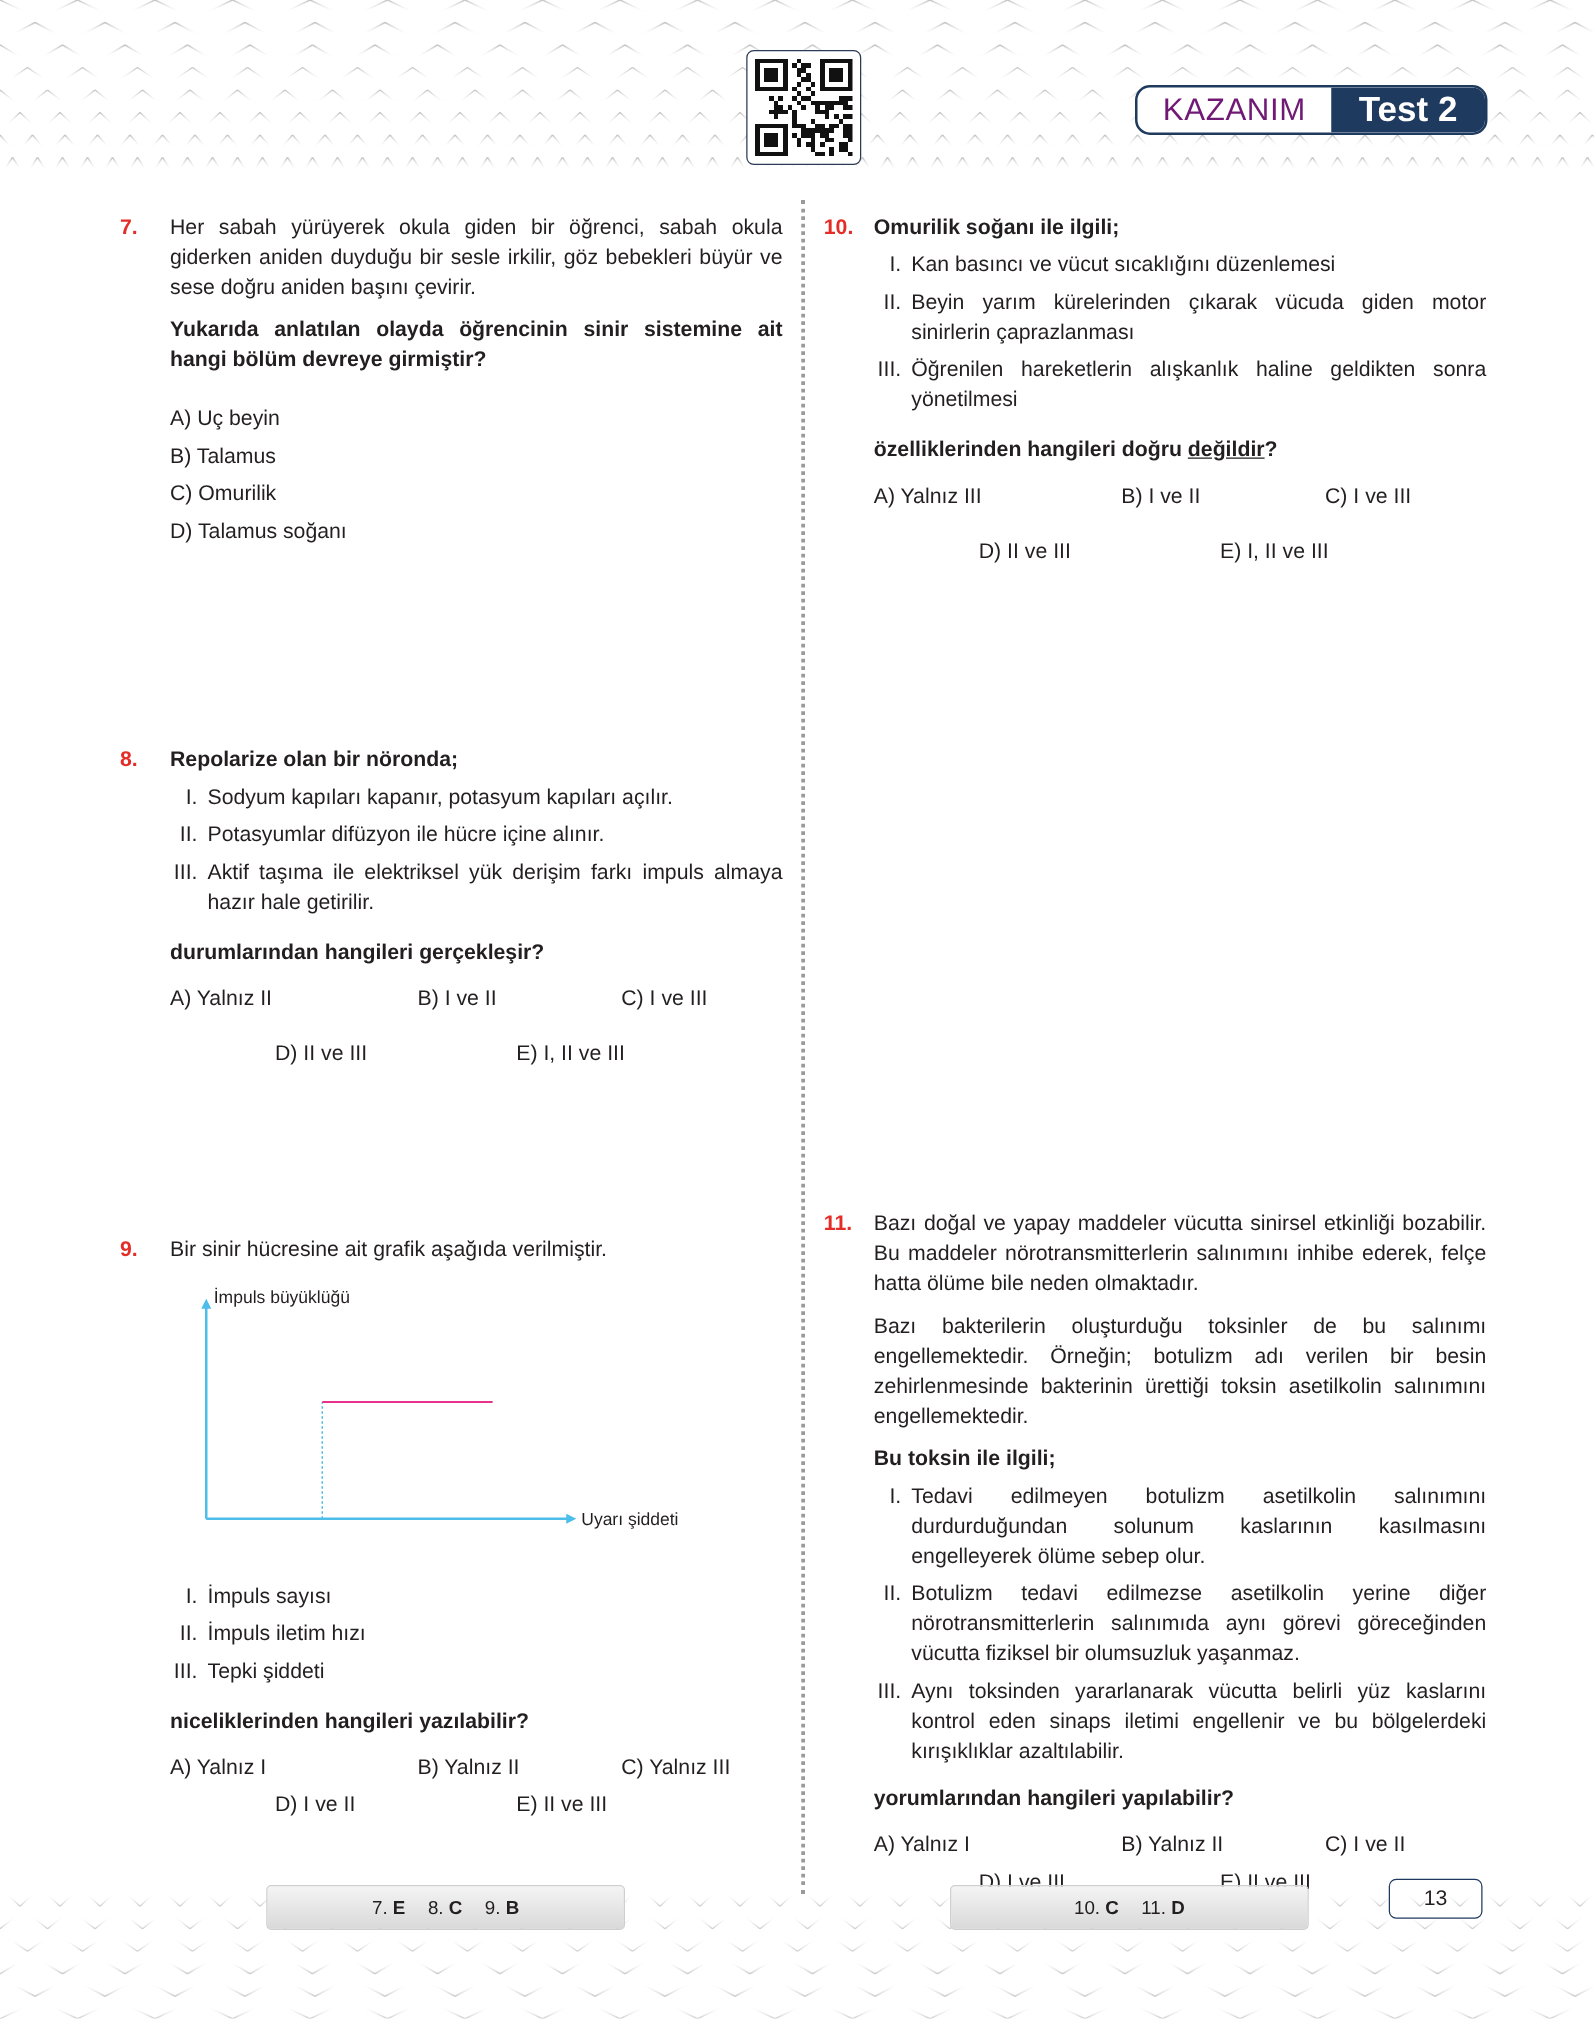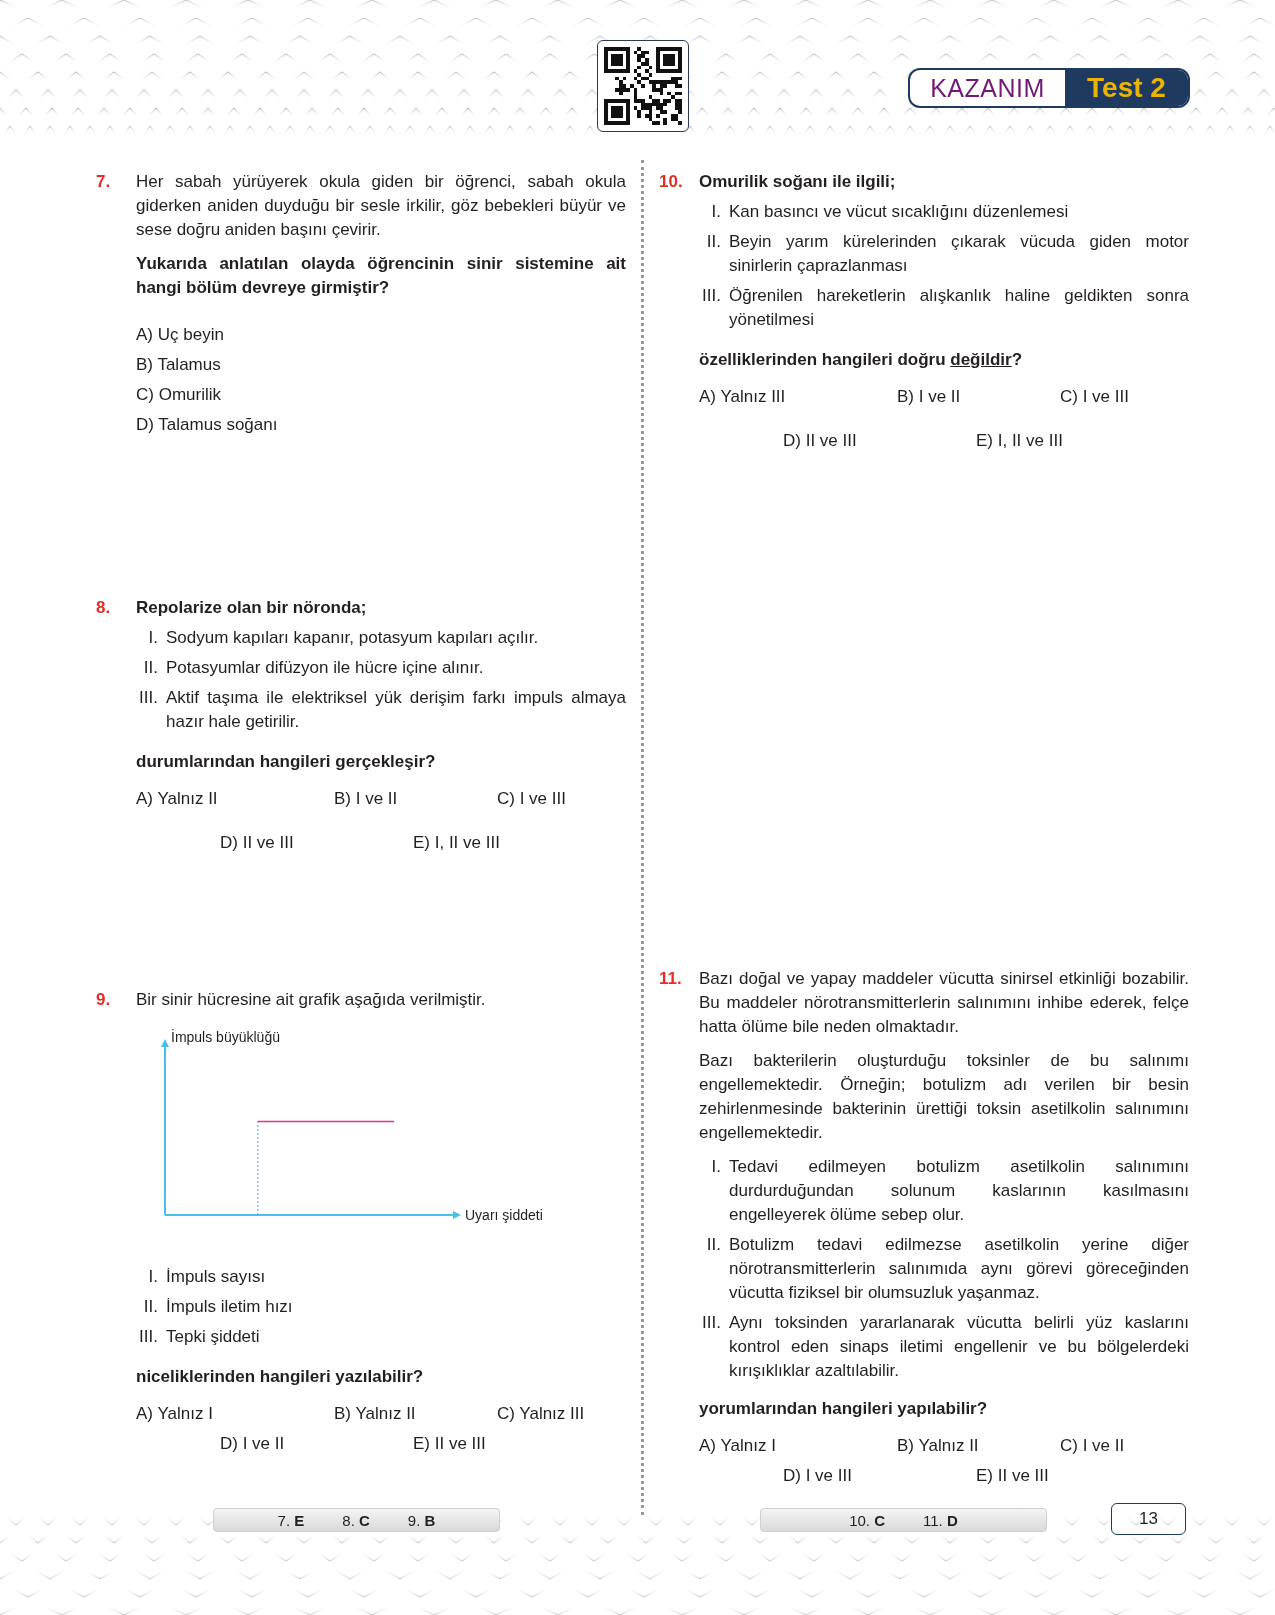--- a/index.html
+++ b/index.html
@@ -7,39 +7,39 @@
          font-family:"Liberation Sans", sans-serif; color:#231f20; }
   .hexbg { position:absolute; left:0; width:1275px; pointer-events:none; }
   .hexbg.top { top:0; height:150px; }
   .hexbg.bot { bottom:0; height:110px; }
   .qr { position:absolute; left:597px; top:40px; width:92px; height:92px; border:1.5px solid #2b3a55;
         border-radius:6px; background:#fff; box-sizing:border-box; padding:6px; }
   .badge { position:absolute; left:908px; top:68px; width:282px; height:40px; border:2px solid #1f3a5f;
            border-radius:12px; box-sizing:border-box; overflow:hidden; display:flex; background:#fff; }
   .badge .kaz { flex:0 0 155px; display:flex; align-items:center; justify-content:center; font-size:25px;
                 color:#701a75; letter-spacing:0.5px; }
-  .badge .test { flex:1; background:#1f3a5f; color:#eab308; display:flex; align-items:center; justify-content:center;
+  .badge .test { flex:1; background:#1f3a5f; color:#ffffff; display:flex; align-items:center; justify-content:center;
                  font-size:28px; font-weight:bold; }
   .divider { position:absolute; left:641px; top:160px; height:1355px; width:0; border-left:3px dotted #9a9a9a; }
   .q { position:absolute; font-size:17px; line-height:24px; }
   .qnum { position:absolute; left:0; top:0; color:#e52d27; font-weight:bold; }
   .qbody { margin-left:40px; }
   .qbody p { margin:0 0 10px 0; text-align:justify; }
   .bold { font-weight:bold; }
   .opts-list { margin:0; padding:0; list-style:none; }
   .opts-list li { height:30px; line-height:30px; }
   .roman { position:relative; padding-left:30px; margin-bottom:6px; text-align:justify; }
   .roman .rn { position:absolute; left:-12px; width:34px; text-align:right; }
   .row3 { display:flex; height:30px; line-height:30px; }
   .row3 span { flex:0 0 auto; }
   .row2 { display:flex; height:30px; line-height:30px; }
   .u { text-decoration:underline; }
-  .answer-bar { position:absolute; top:1508px; height:24px; border-radius:4px;
+  .answer-bar { position:absolute; top:1508px; height:36px; border-radius:4px;
                 background:linear-gradient(#f4f4f4,#d9d9d9); border:1px solid #cfcfcf;
-                font-size:15px; display:flex; align-items:center; justify-content:center; gap:38px; box-sizing:border-box; }
+                font-size:15px; display:flex; align-items:center; justify-content:center; gap:18px; box-sizing:border-box; }
   .answer-bar b { font-weight:bold; }
   .pagenum { position:absolute; left:1111px; top:1503px; width:75px; height:32px; border:1.5px solid #1f3a5f;
              border-radius:6px; box-sizing:border-box; display:flex; align-items:center; justify-content:center; font-size:17px; }
   .chart { position:absolute; left:160px; top:1025px; width:420px; height:240px; }
 </style>
 </head>
 <body>
 
 <svg class="hexbg top" viewBox="0 0 1275 150" preserveAspectRatio="none">
   <defs>
@@ -779,20 +779,21 @@
       <span>E) I, II ve III</span>
     </div>
   </div>
 </div>
 
 <div class="q" style="left:659px; top:967px; width:530px;">
   <span class="qnum">11.</span>
   <div class="qbody">
     <p>Bazı doğal ve yapay maddeler vücutta sinirsel etkinliği bozabilir. Bu maddeler nörotransmitterlerin salınımını inhibe ederek, felçe hatta ölüme bile neden olmaktadır.</p>
     <p>Bazı bakterilerin oluşturduğu toksinler de bu salınımı engellemektedir. Örneğin; botulizm adı verilen bir besin zehirlenmesinde bakterinin ürettiği toksin asetilkolin salınımını engellemektedir.</p>
+    <p class="bold" style="margin-bottom:6px;">Bu toksin ile ilgili;</p>
     <div class="roman"><span class="rn">I.</span><span>Tedavi edilmeyen botulizm asetilkolin salınımını durdurduğundan solunum kaslarının kasılmasını engelleyerek ölüme sebep olur.</span></div>
     <div class="roman"><span class="rn">II.</span><span>Botulizm tedavi edilmezse asetilkolin yerine diğer nörotransmitterlerin salınımıda aynı görevi göreceğinden vücutta fiziksel bir olumsuzluk yaşanmaz.</span></div>
     <div class="roman"><span class="rn">III.</span><span>Aynı toksinden yararlanarak vücutta belirli yüz kaslarını kontrol eden sinaps iletimi engellenir ve bu bölgelerdeki kırışıklıklar azaltılabilir.</span></div>
     <p class="bold" style="margin-top:14px;">yorumlarından hangileri yapılabilir?</p>
     <div class="row3">
       <span style="width:198px;">A) Yalnız I</span>
       <span style="width:163px;">B) Yalnız II</span>
       <span>C) I ve II</span>
     </div>
     <div class="row2" style="padding-left:84px;">

